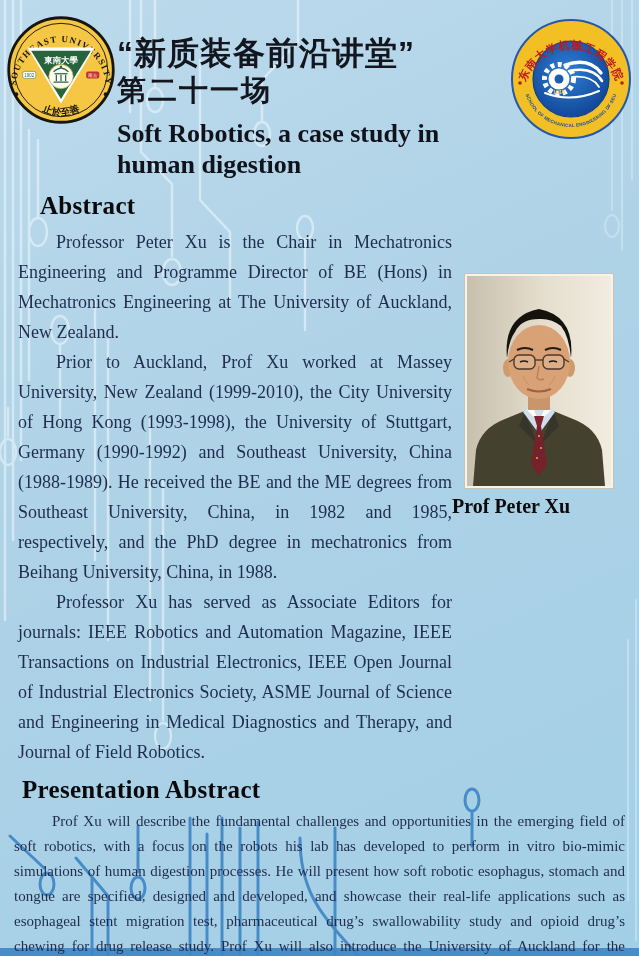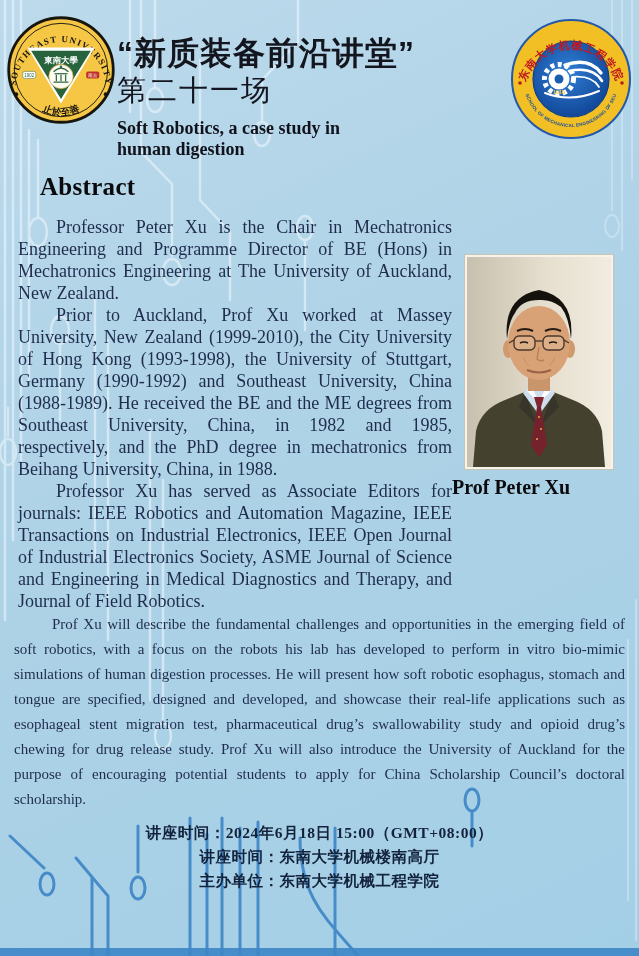--- a/index.html
+++ b/index.html
@@ -12,29 +12,29 @@
   }
   .bg-traces{position:absolute;left:0;top:0;width:639px;height:956px;pointer-events:none;}
   .content{position:relative;z-index:2;}
 
   
   .header{display:flex;align-items:flex-start;padding:14px 6px 0 5px;}
   .logo-seu{width:112px;flex:0 0 112px;}
   .logo-sme{width:124px;flex:0 0 124px;margin-top:3px;}
   .titles{flex:1;text-align:left;padding-top:22px;}
   .title-cn1{font-family:"Liberation Sans",sans-serif;font-weight:700;font-size:32px;line-height:1.12;color:#14161f;letter-spacing:1px;}
-  .title-cn2{font-family:"Liberation Sans",sans-serif;font-weight:400;font-size:29px;line-height:1.1;color:#14161f;margin-top:3px;letter-spacing:2px;}
-  .title-en{font-weight:700;font-size:18px;line-height:1.2;color:#11131c;margin-top:11px;}
+  .title-cn2{font-family:"Liberation Sans",sans-serif;font-weight:700;font-size:29px;line-height:1.1;color:#14161f;margin-top:3px;letter-spacing:2px;}
+  .title-en{font-weight:700;font-size:26px;line-height:1.2;color:#11131c;margin-top:11px;}
 
   
   .bio-section{padding:0 14px 0 18px;}
   h2.sec-heading{font-size:25px;font-weight:700;color:#0a0a0c;margin:12px 0 7px 22px;letter-spacing:.3px;}
   h2.sec-heading.abs{margin-left:8px;margin-top:9px;margin-bottom:5px;}
   .bio-flex{display:flex;}
-  .bio-text{width:434px;flex:0 0 434px;font-size:18px;line-height:22px;color:#1f2c4d;text-align:justify;margin-top:8px;}
+  .bio-text{width:434px;flex:0 0 434px;font-size:18px;line-height:30px;color:#1f2c4d;text-align:justify;}
   .bio-text p{margin:0;text-indent:38px;}
   .speaker{flex:1;padding-top:47px;text-align:left;}
   .photo-frame{width:144px;height:210px;margin:0 auto;border:2px solid #f6f3ea;box-shadow:0 0 0 1px #c9c3b4;background:#ddd6c6;}
   .photo-caption{font-size:20px;font-weight:700;color:#0b0b0d;margin-top:7px;}
 
   
   .abs-section{padding:0 14px;}
   .abs-text{margin:0;font-size:15px;line-height:25px;color:#1f2c4d;text-align:justify;text-indent:38px;}
 
   
@@ -246,20 +246,21 @@
               <path d="M 60,113 Q 72,118 84,113" stroke="#9c6248" stroke-width="2" fill="none"></path>
               <path d="M 56,100 Q 58,106 62,109 M 88,100 Q 86,106 82,109" stroke="#c49067" stroke-width="1" fill="none"></path>
             </svg>
           </div>
           <div class="photo-caption">Prof Peter Xu</div>
         </div>
       </div>
     </div>
 
     <div class="abs-section">
+      <h2 class="sec-heading abs">Presentation Abstract</h2>
       <p class="abs-text">Prof Xu will describe the fundamental challenges and opportunities in the emerging field of soft robotics, with a focus on the robots his lab has developed to perform in vitro bio-mimic simulations of human digestion processes. He will present how soft robotic esophagus, stomach and tongue are specified, designed and developed, and showcase their real-life applications such as esophageal stent migration test, pharmaceutical drug’s swallowability study and opioid drug’s chewing for drug release study. Prof Xu will also introduce the University of Auckland for the purpose of encouraging potential students to apply for China Scholarship Council’s doctoral scholarship.</p>
     </div>
 
     <div class="footer">
       <div>讲座时间：2024年6月18日 15:00（GMT+08:00）</div>
       <div>讲座时间：东南大学机械楼南高厅</div>
       <div>主办单位：东南大学机械工程学院</div>
     </div>
 
   </div>

